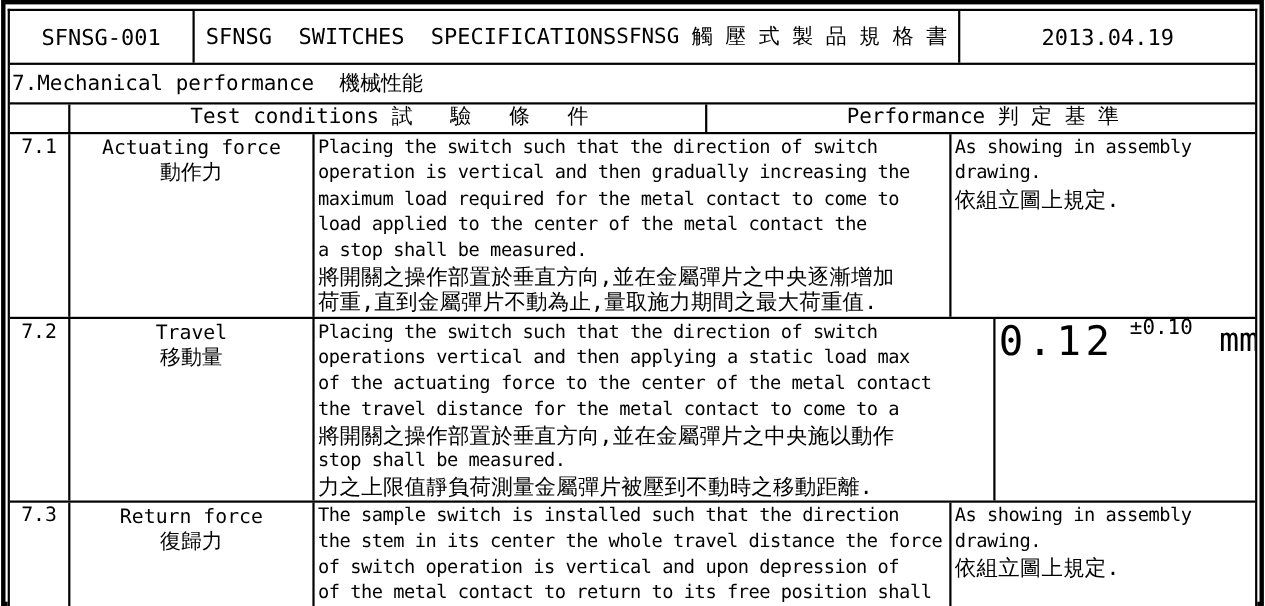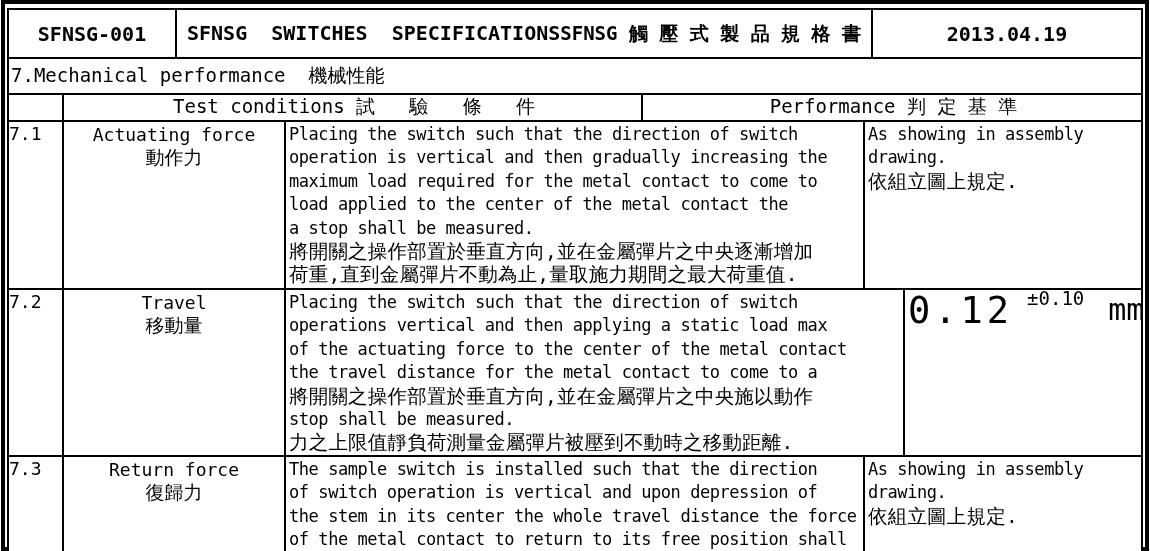--- a/index.html
+++ b/index.html
@@ -17,21 +17,21 @@
   .sheet{
     position:absolute;left:7px;top:8px;right:7px;height:560px;
     border-left:2px solid #000;border-right:2px solid #000;border-top:2px solid #000;
     box-sizing:border-box;
     background:#fff;
   }
   
   .head-band{
     display:flex;height:47px;border-bottom:2px solid #000;
   }
-  .head-band .hcell{box-sizing:border-box;font-weight:bold;}
+  .head-band .hcell{box-sizing:border-box;}
   .hcell.docnum{
     width:166px;display:flex;align-items:center;justify-content:center;
     font-size:20px;white-space:pre;
   }
   .hcell.titles{
     flex:1;border-left:2px solid #000;border-right:2px solid #000;
     display:flex;align-items:center;justify-content:center;
     line-height:23px;
   }
   .title-en{font-size:20px;white-space:pre;}
@@ -44,21 +44,21 @@
   .section-row{
     height:36px;border-bottom:2px solid #000;
     display:flex;align-items:center;
     font-size:19px;padding-left:2px;white-space:pre;
     box-sizing:border-box;
   }
   
   .trow{display:flex;border-bottom:2px solid #000;}
   .trow:last-child{border-bottom:none;}
   .c{box-sizing:border-box;overflow:hidden;}
-  .c.num{width:53px;font-size:18px;padding-top:1px;}
+  .c.num{width:53px;text-align:center;font-size:18px;padding-top:1px;}
   .c.prop{width:222px;border-left:2px solid #000;text-align:center;font-size:18px;padding-top:1px;line-height:23.4px;}
   .c.test{width:579px;border-left:2px solid #000;padding:1px 0 0 3px;}
   .c.perf{flex:1;border-left:2px solid #000;padding:1px 0 4px 3px;}
   .thead{height:25px;}
   .thead .c{font-size:19px;white-space:pre;text-align:center;padding-top:0;line-height:23px;}
   .row71{height:166px;}
   .row72{height:165px;}
   .row73{height:120px;}
   .ln{
     height:23.4px;line-height:23.4px;font-size:17px;letter-spacing:-0.45px;
@@ -143,22 +143,22 @@
     </div>
 
     <div class="trow row73">
       <div class="c num">7.3</div>
       <div class="c prop">
         <div>Return force</div>
         <div class="zh">復歸力</div>
       </div>
       <div class="c test">
         <div class="ln">The sample switch is installed such that the direction</div>
+        <div class="ln">the stem in its center the whole travel distance the force</div>
         <div class="ln">of switch operation is vertical and upon depression of</div>
-        <div class="ln">the stem in its center the whole travel distance the force</div>
         <div class="ln">of the metal contact to return to its free position shall</div>
       </div>
       <div class="c perf">
         <div class="ln">As showing in assembly</div>
         <div class="ln">drawing.</div>
         <div class="ln zh">依組立圖上規定.</div>
       </div>
     </div>
 
   </div>

